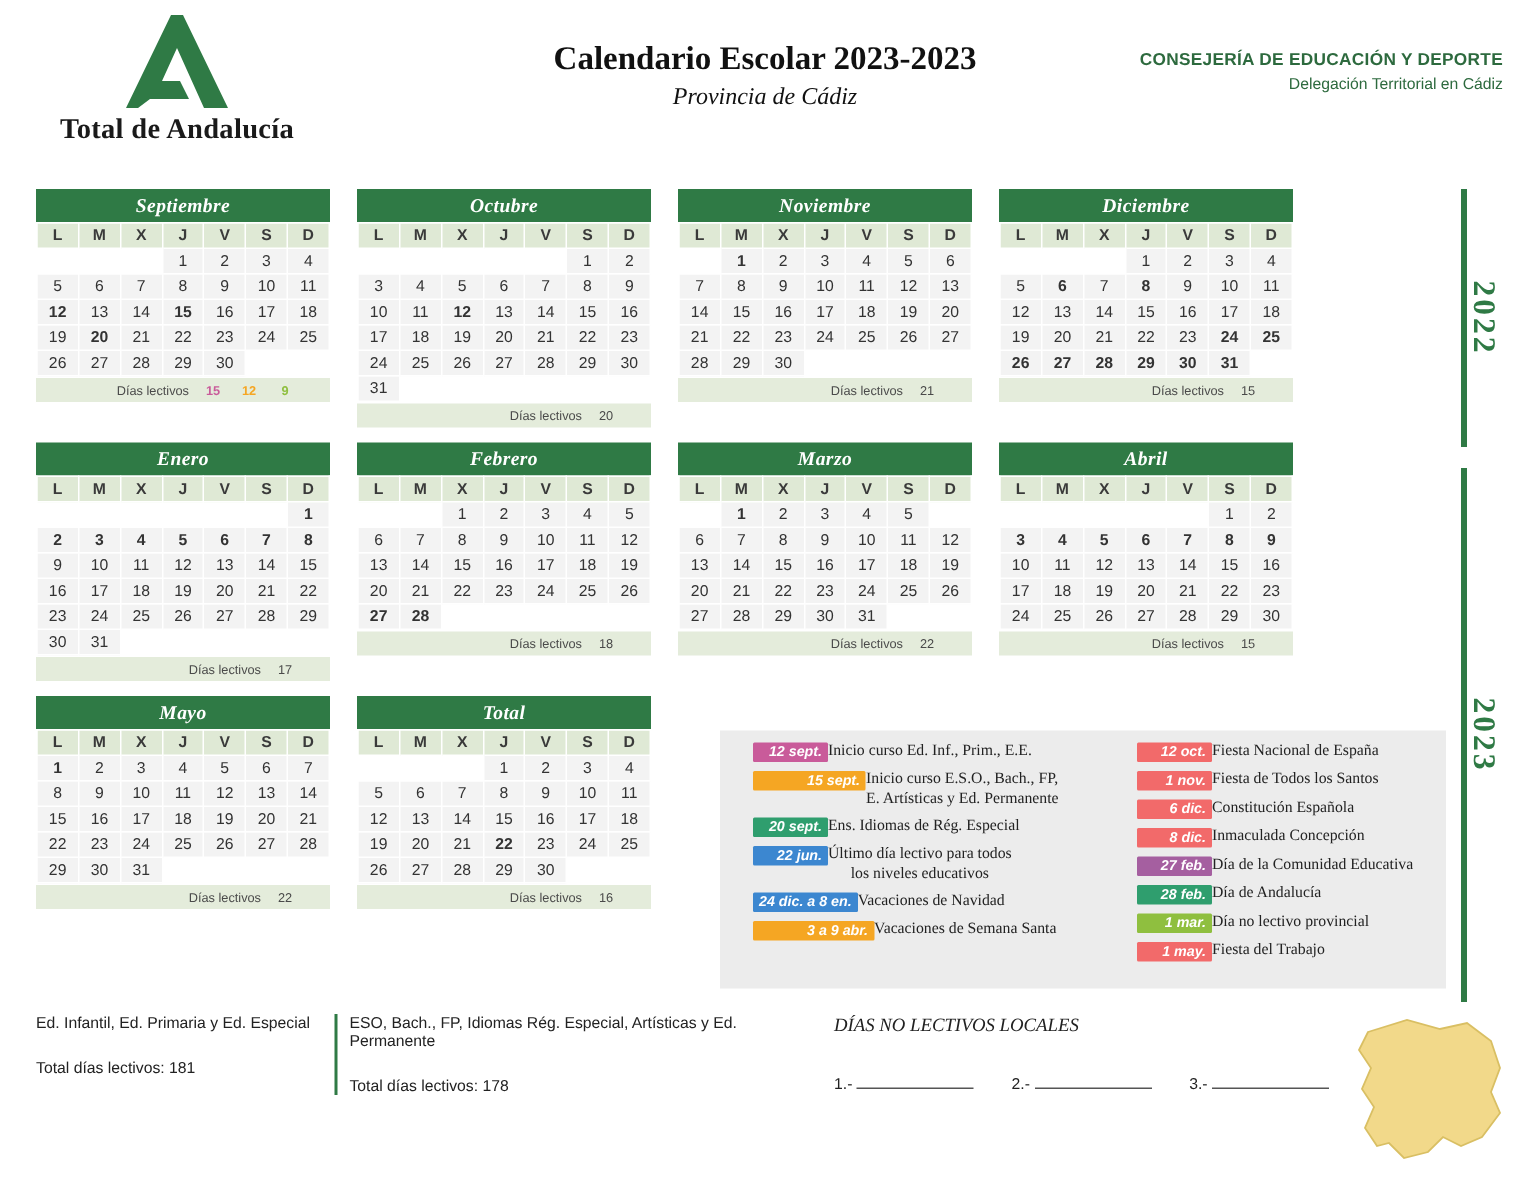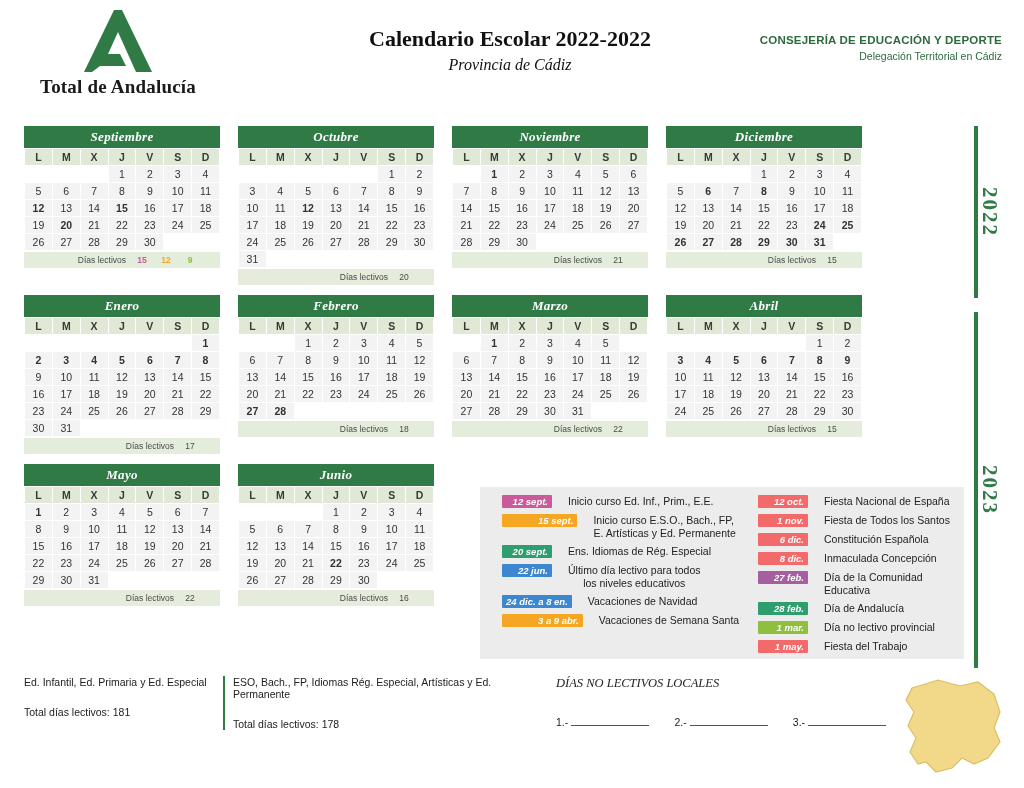--- a/index.html
+++ b/index.html
@@ -83,21 +83,21 @@
   }
   .legend-col { position:absolute; }
   .legend-left { left:22px; top:8px; width:250px; }
   .legend-right { left:278px; top:8px; width:205px; }
   .lg-row { display:flex; align-items:flex-start; margin-bottom:6px; }
   .chip {
     color:#fff; font-size:9.5px; font-weight:bold; padding:1px 4px;
     border-radius:1px; white-space:nowrap; text-align:right; min-width:50px;font-style:italic;
   }
   .chip.wide { min-width:66px; }
-  .lg-text { font-size:10.5px; color:#222; margin-left:16px; line-height:12.5px; }
+  .lg-text { font-size:10.5px; color:#222; margin-left:0; line-height:12.5px;font-family:Liberation Serif, serif; }
   .lg-text.ctr { text-align:center; }
   .c-pink{background:#c95b9a;} .c-orange{background:#f5a623;padding-left:36px;} .c-teal{background:#2f9e6e;}
   .c-blue{background:#3c87d0;} .c-red{background:#f26a6a;} .c-purple{background:#a55fa0;}
   .c-green{background:#8fbf3f;}
 
   
   .totals { position:absolute; left:24px; top:676px; width:520px; font-size:10.5px; color:#222; }
   .tot-box { display:inline-block; vertical-align:top; }
   .tot-a { width:196px; }
   .tot-b { width:320px; border-left:2px solid #2f7a45; padding-left:8px; }
@@ -119,21 +119,21 @@
 <div class="header">
 
   <div class="logo-wrap">
     <svg class="logo-mark" viewBox="0 0 96 66">
       <path d="M14 64 L44 2 L52 2 L82 64 L66 64 L48 24 L38 46 L50 46 L56 58 L30 58 L22 64 Z" fill="#2f7a45"></path>
     </svg>
     <div class="logo-text">Total de Andalucía</div>
   </div>
 
   <div class="title-wrap">
-    <div class="title-main">Calendario Escolar 2022-2022</div>
+    <div class="title-main">Calendario Escolar 2023-2023</div>
     <div class="title-sub">Provincia de Cádiz</div>
   </div>
 
   <div class="org-wrap">
     <div class="org-1">CONSEJERÍA DE EDUCACIÓN Y DEPORTE</div>
     <div class="org-2">Delegación Territorial en Cádiz</div>
   </div>
 </div>
 
 <div class="months" id="months-container">
@@ -759,21 +759,21 @@
               <td class="empty"></td>
             </tr>
           </tbody>
         </table>
         <div class="lectivos">
           <span class="lbl">Días lectivos</span>
           <span class="num ">22</span>
         </div>
       </div>
       <div class="month">
-        <div class="month-name">Junio</div>
+        <div class="month-name">Total</div>
         <table class="cal">
           <thead>
             <tr>
               <th>L</th>
               <th>M</th>
               <th>X</th>
               <th>J</th>
               <th>V</th>
               <th>S</th>
               <th>D</th>

